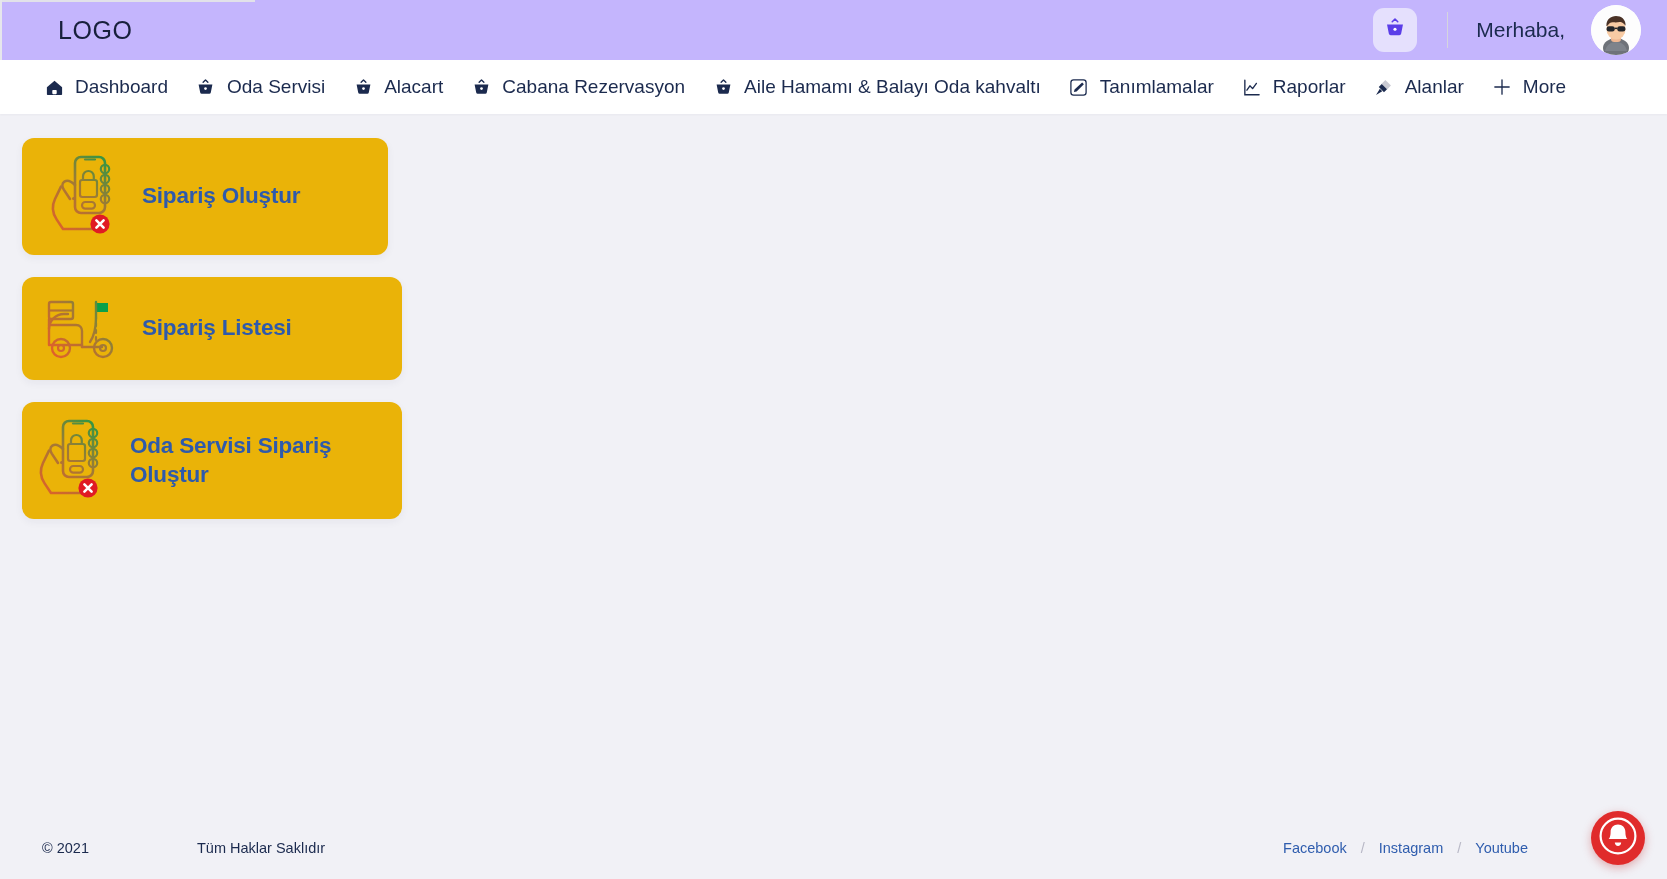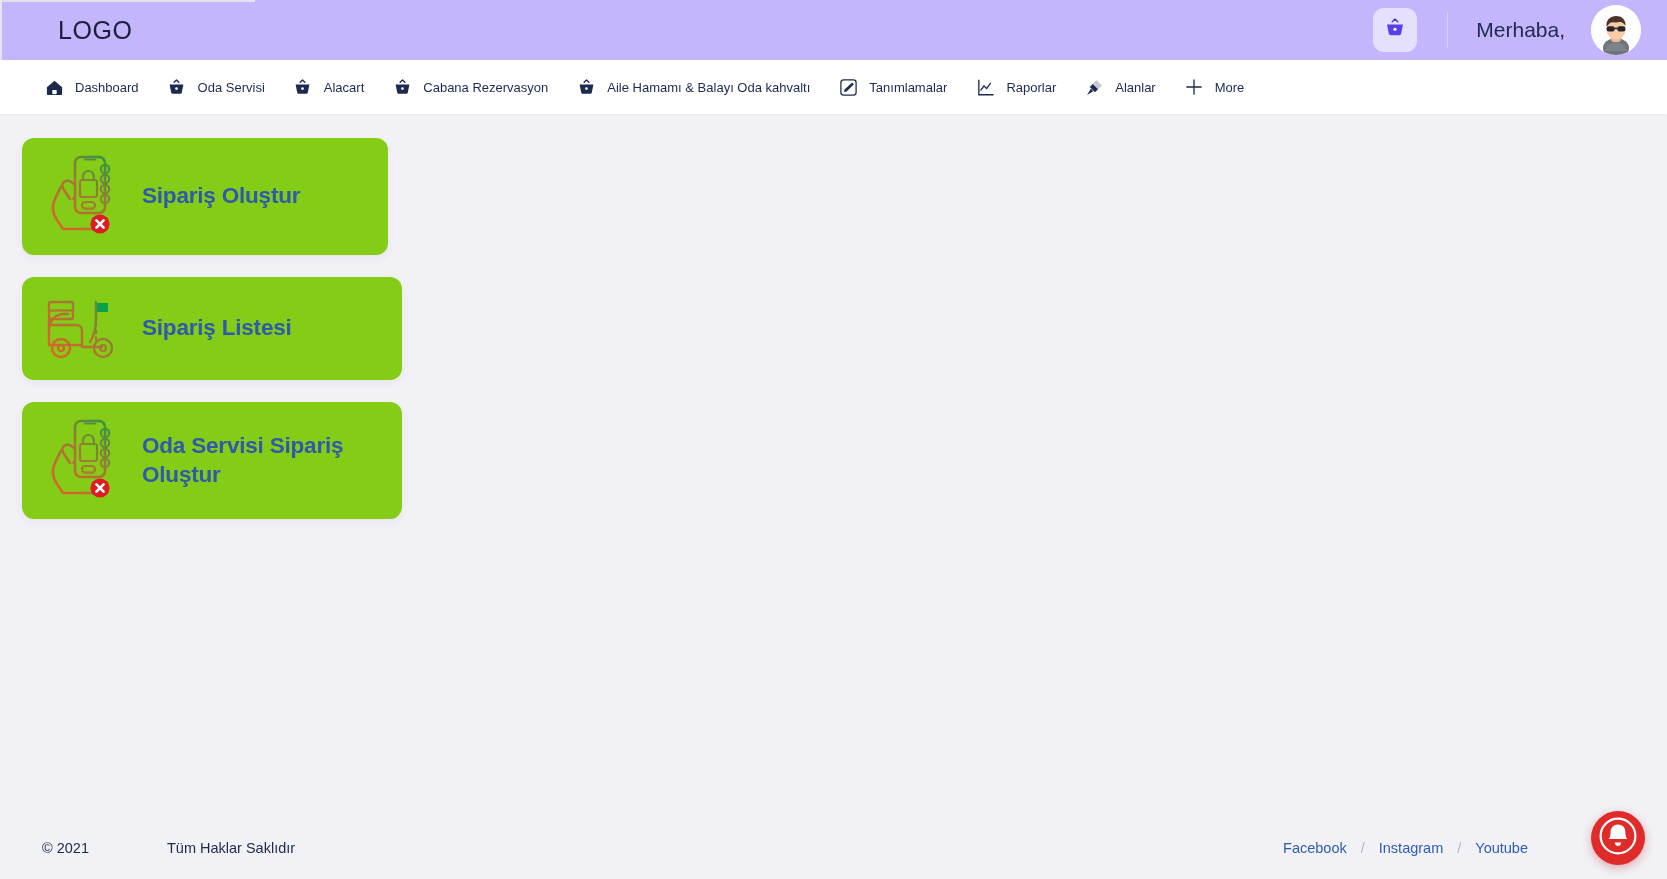--- a/index.html
+++ b/index.html
@@ -106,53 +106,53 @@
     align-items: center;
     gap: 11px;
     padding: 0 14px;
     height: 54px;
     cursor: pointer;
     white-space: nowrap;
   }
   .nav-item:first-child { padding-left: 8px; }
 
   .nav-label {
-    font-size: 13px;
+    font-size: 19px;
     color: #1b2a4e;
   }
 
   .nav-icon {
     display: flex;
     align-items: center;
     justify-content: center;
     width: 20px; height: 20px;
     flex: 0 0 auto;
   }
 
   
   .main {
     height: 763px;
     padding: 24px 0 0 22px;
     position: relative;
   }
 
   .card {
-    background: #84cc16;
+    background: #eab308;
     border-radius: 12px;
     box-shadow: 0 3px 9px rgba(40,40,80,0.055);
     display: flex;
     align-items: center;
     gap: 20px;
     padding: 18px 24px;
     margin-bottom: 22px;
     cursor: pointer;
   }
   .card-1 { width: 366px; height: 117px; }
   .card-2 { width: 380px; height: 103px; }
-  .card-3 { width: 380px; height: 117px; }
+  .card-3 { width: 380px; height: 117px; padding-left: 12px; }
 
   .card-icon {
     flex: 0 0 auto;
     width: 76px; height: 90px;
     display: flex;
     align-items: center;
     justify-content: center;
   }
 
   .card-title {
@@ -171,21 +171,21 @@
     width: 1667px;
     height: 62px;
     display: flex;
     align-items: center;
     justify-content: space-between;
     padding: 0 44px 0 42px;
   }
   .footer-left {
     display: flex;
     align-items: center;
-    gap: 78px;
+    gap: 108px;
   }
   .footer-text {
     font-size: 14.5px;
     color: #1b2a4e;
   }
   .footer-right {
     display: flex;
     align-items: flex-end;
     gap: 14px;
     margin-right: 95px;

